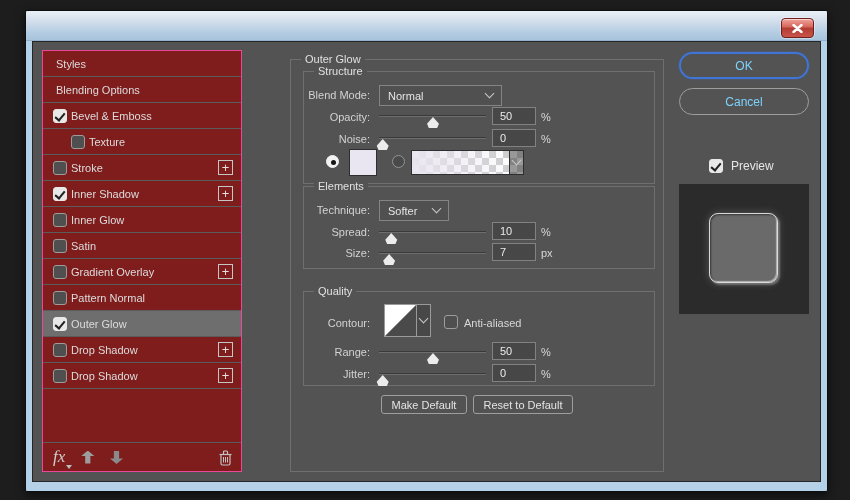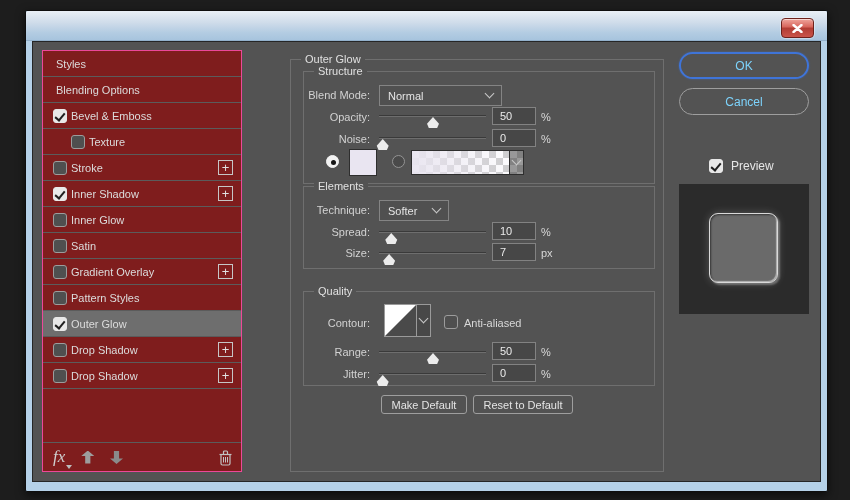--- a/index.html
+++ b/index.html
@@ -155,21 +155,21 @@
               <span class="cb"></span>
               <span class="slabel">Satin</span>
             </div>
             <div class="srow hascb">
               <span class="cb"></span>
               <span class="slabel">Gradient Overlay</span>
               <span class="plus"></span>
             </div>
             <div class="srow hascb">
               <span class="cb"></span>
-              <span class="slabel">Pattern Styles</span>
+              <span class="slabel">Pattern Normal</span>
             </div>
             <div class="srow hascb selected">
               <span class="cb on"></span>
               <span class="slabel">Outer Glow</span>
             </div>
             <div class="srow hascb">
               <span class="cb"></span>
               <span class="slabel">Drop Shadow</span>
               <span class="plus"></span>
             </div>

